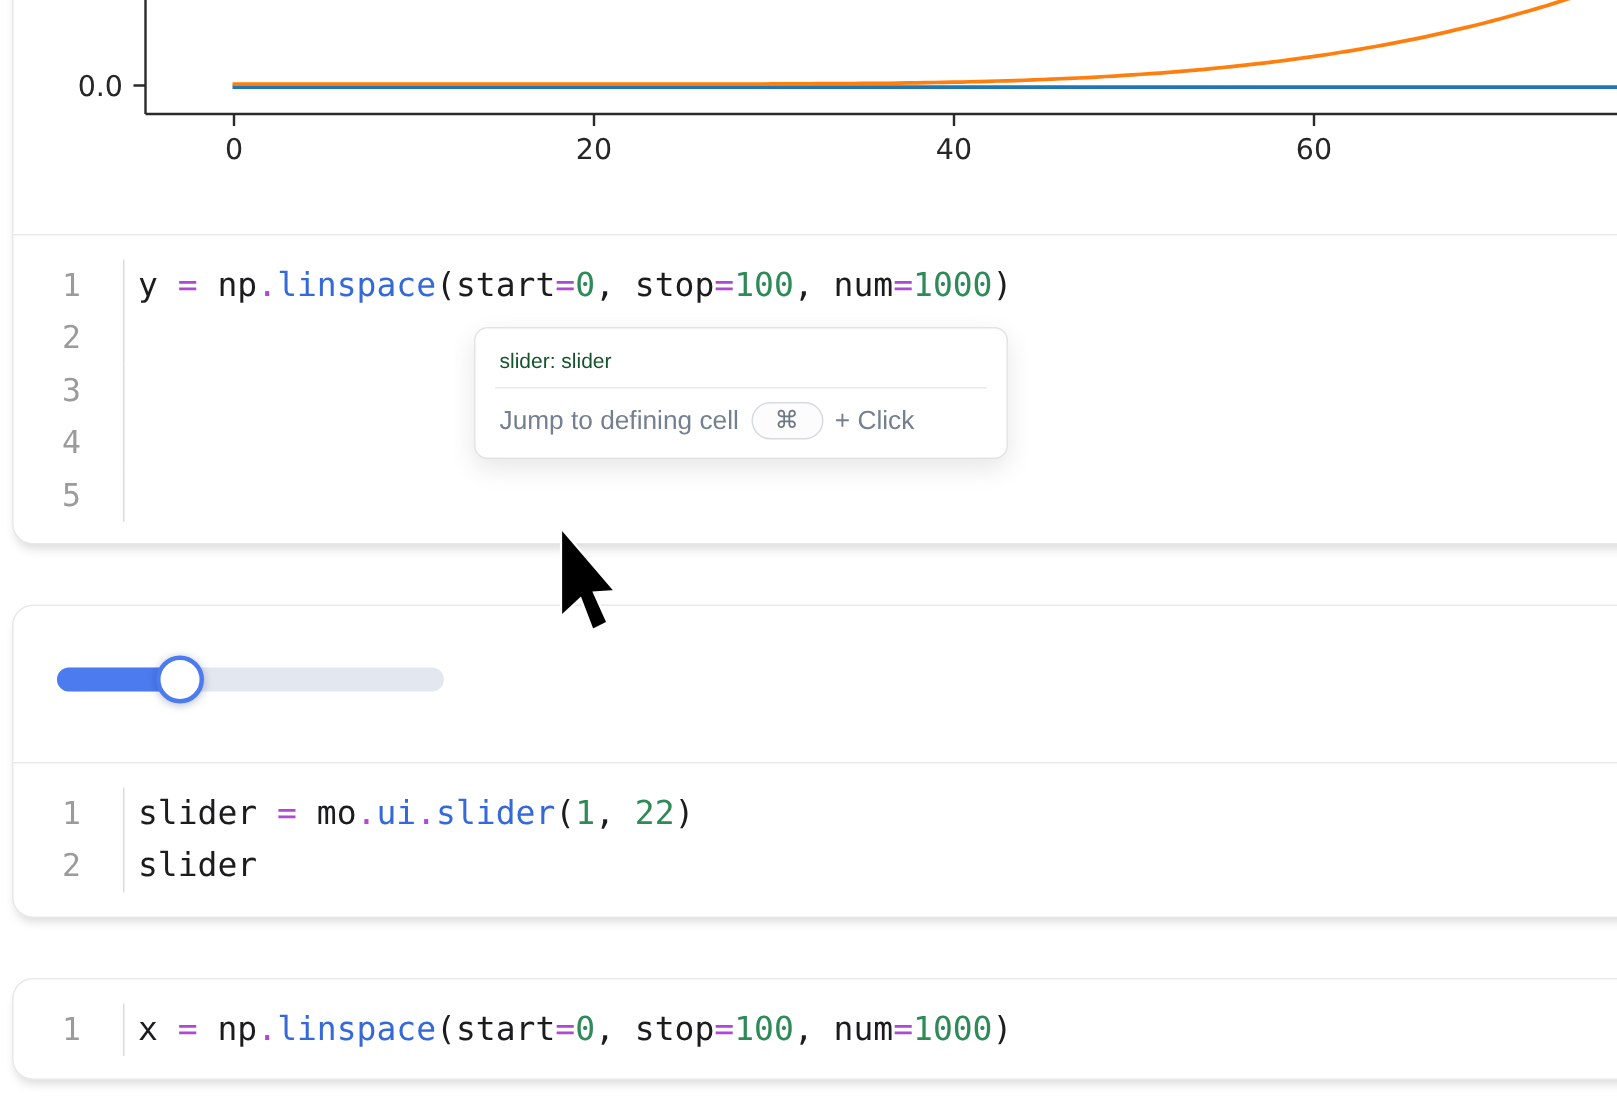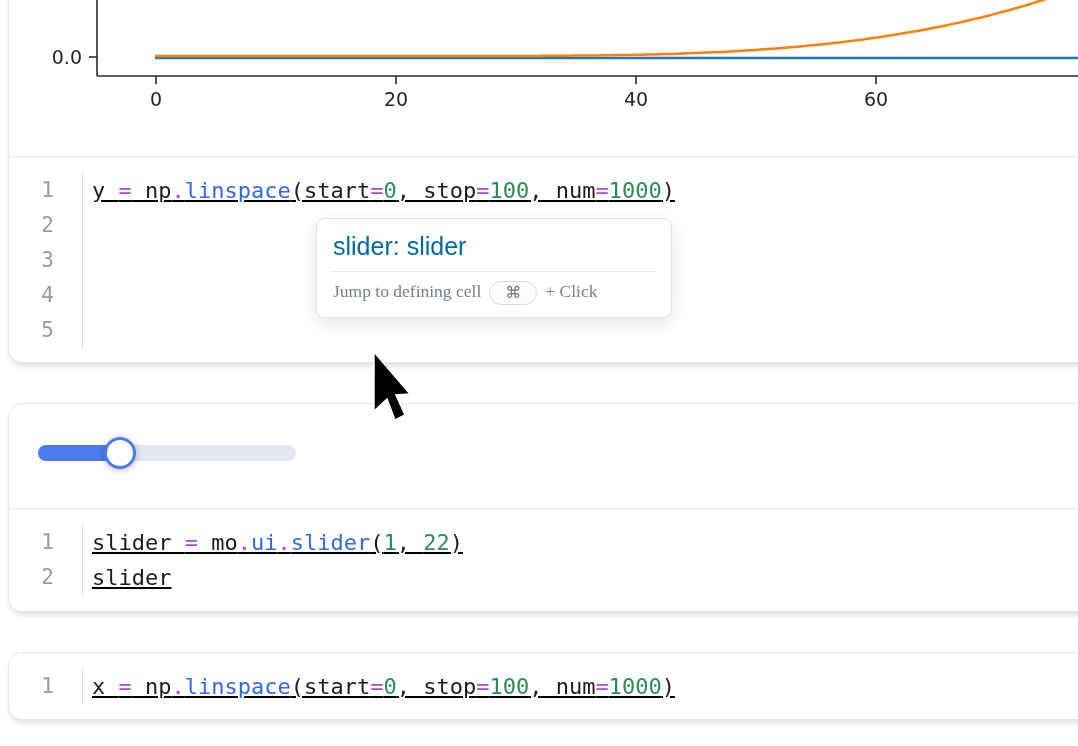--- a/index.html
+++ b/index.html
@@ -31,48 +31,48 @@
     font-size:22px;
   }
   .codeline { display:flex; height:35px; align-items:center; }
   .lnum {
     width:74px; flex:0 0 74px; height:35px; line-height:35px;
     padding-right:28px; text-align:right;
     color:#9b9b9b;
     border-right:1px solid #dcdcdc;
     font-size:21px;
   }
-  .lcode { padding-left:9px; white-space:pre;text-decoration:underline; }
+  .lcode { padding-left:9px; white-space:pre; }
   .tok-v { color:#1c1c1e; }
   .tok-o { color:#b048d6; }
   .tok-f { color:#3569d9; }
   .tok-n { color:#2e8a57; }
   .tok-underline { border-bottom:3px solid #bcd3e5; padding-bottom:1px; }
 
   
   #chart-svg { position:absolute; left:0; top:0; z-index:2; pointer-events:none; }
 
   
   .tooltip {
     position:absolute; left:316px; top:218px; width:356px;
     background:#fff;
     border:1px solid #e3e3e3;
     border-radius:9px;
     box-shadow:0 6px 18px rgba(0,0,0,0.10);
     z-index:5;
   }
   .tt-title {
     padding:13px 16px 10px 16px;
-    font-size:25px; color:#0369a1;
+    font-size:14px; color:#14532d;
   }
   .tt-divider { border-top:1px solid #e7eaef; margin:0 13px; }
   .tt-footer {
-    display:flex; align-items:flex-start; gap:8px;
+    display:flex; align-items:center; gap:8px;
     padding:9px 14px 12px 16px;
-    font-size:17.5px; color:#74808f;font-family:Liberation Serif, serif;
+    font-size:17.5px; color:#74808f;
   }
   .tt-key {
     display:inline-block; min-width:48px; text-align:center;
     border:1.5px solid #d7dade; border-radius:13px;
     padding:1px 10px 2px 10px;
     background:#fcfcfd; color:#6d7683; font-size:16px;
   }
 
   
   #cursor { position:absolute; left:370px; top:352px; z-index:10; }

